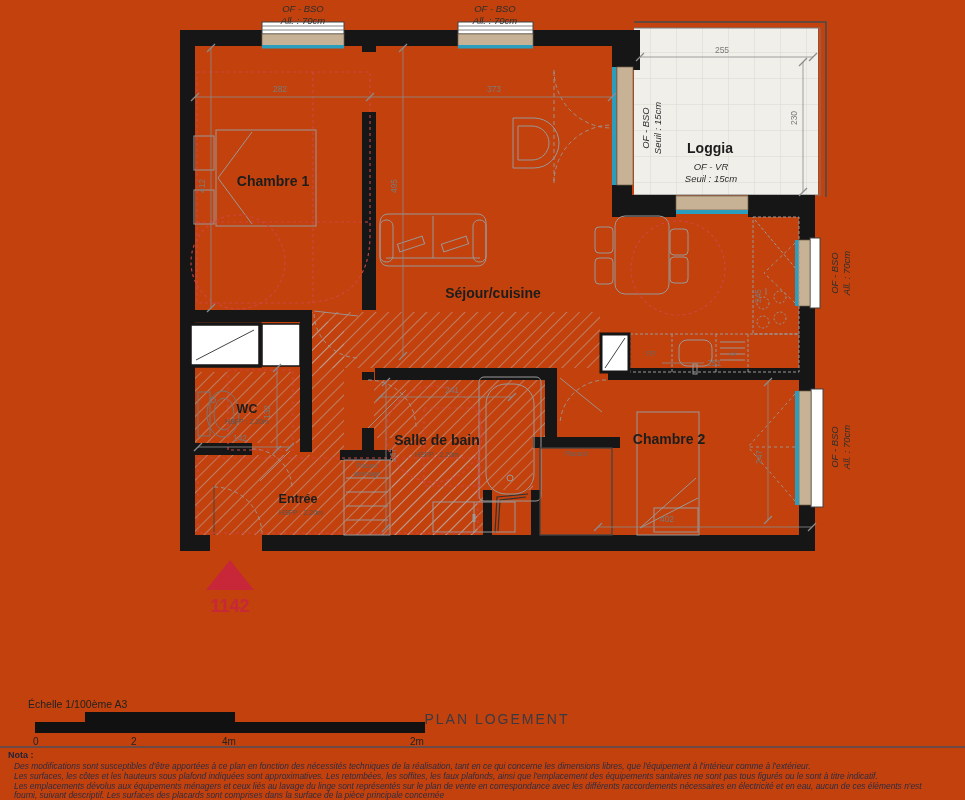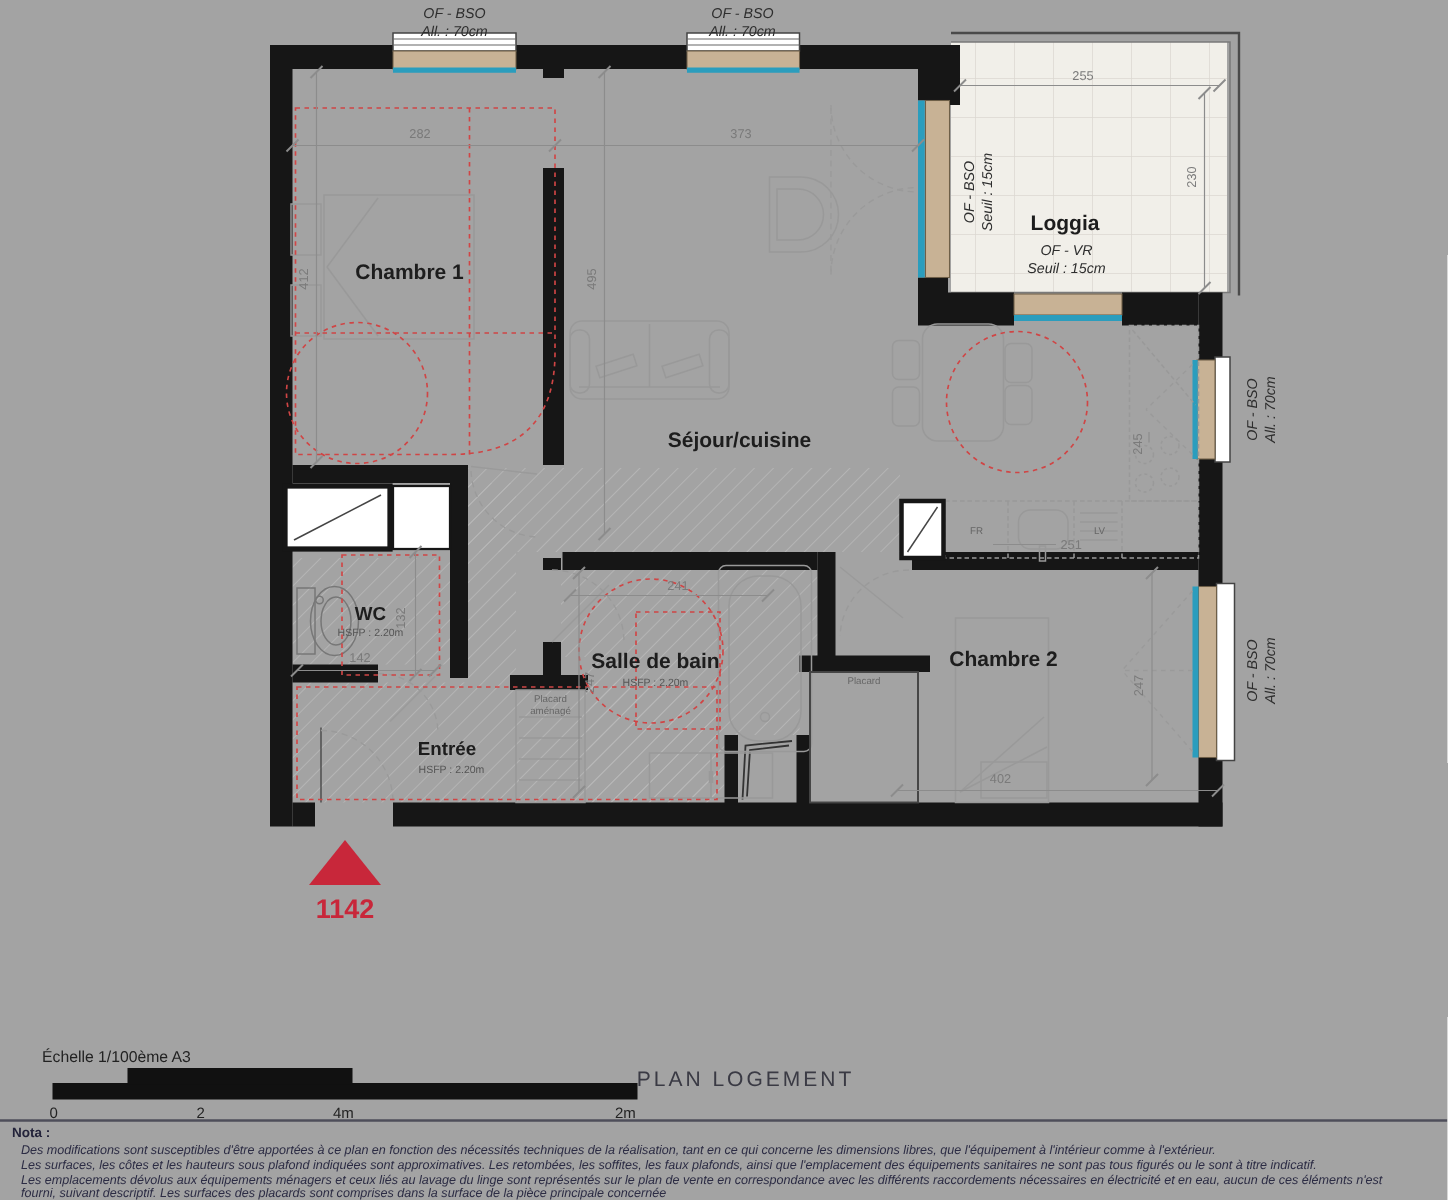--- a/index.html
+++ b/index.html
@@ -1,16 +1,16 @@
 <!DOCTYPE html>
 <html><head>
 <meta charset="utf-8">
 <style>
   html,body{margin:0;padding:0;background:#fff;}
-  .page{position:relative;width:965px;height:800px;background:#a3a3a3;overflow:hidden;
+  .page{position:relative;width:965px;height:800px;background:#c2410c;overflow:hidden;
         font-family:"Liberation Sans",sans-serif;}
   svg{position:absolute;left:0;top:0;}
   text{font-family:"Liberation Sans",sans-serif;fill:#1d1d1d;}
   .room-label{font-weight:bold;font-size:14px;}
   .room-label-sm{font-weight:bold;font-size:12.5px;}
   .hsfp{font-size:7px;fill:#555;}
   .dim{font-size:8.5px;fill:#7a7a7a;}
   .winlab{font-size:9.5px;font-style:italic;fill:#2e2e2e;}
   .tiny{font-size:6.5px;fill:#666;}
   .unit-no{font-weight:bold;font-size:18px;fill:#c8273a;}

